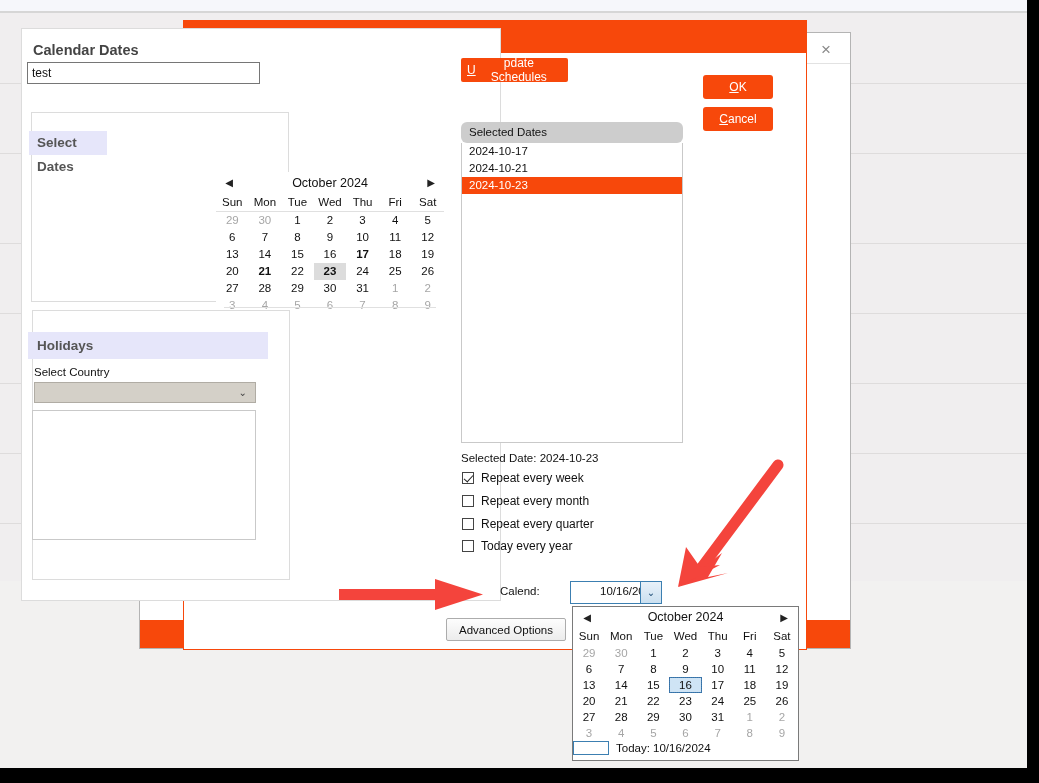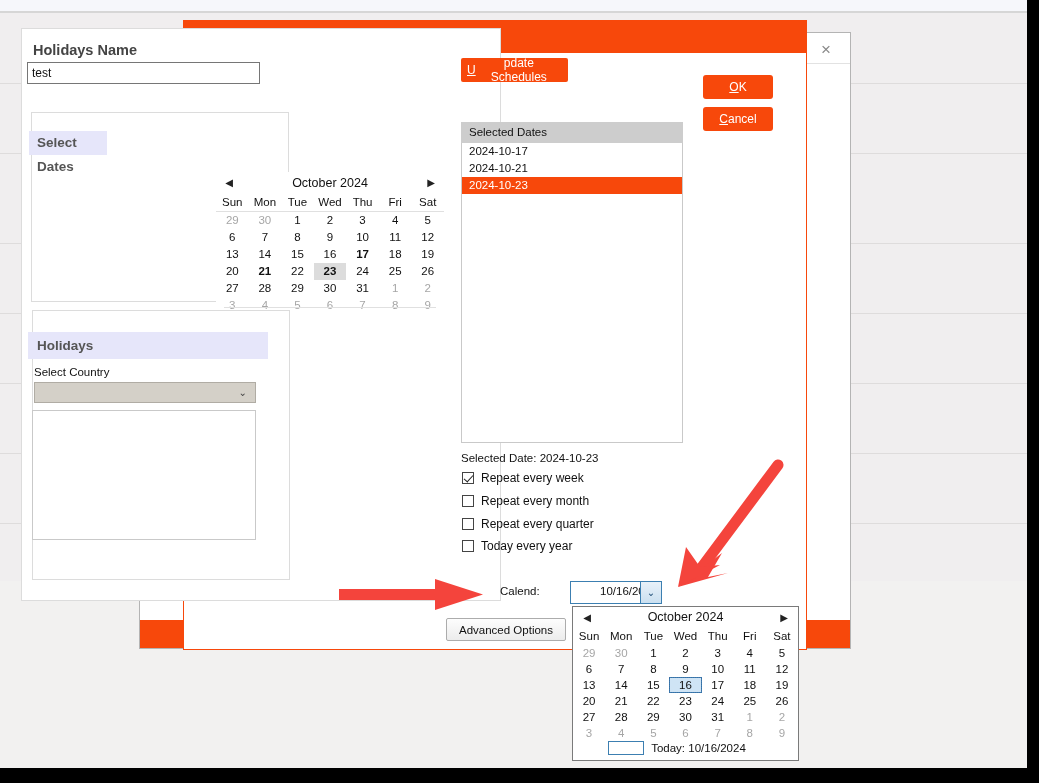--- a/index.html
+++ b/index.html
@@ -156,21 +156,21 @@
   }
   .sel-country .chev { position:absolute; right:8px; top:4px; font-size:10px; color:#444; }
   .hol-list {
     position:absolute; left:32px; top:410px; width:224px; height:130px;
     background:#ffffff; border:1px solid #c9c9c9;
   }
 
   
   .sdl-header {
     position:absolute; left:461px; top:122px; width:222px; height:21px;
-    background:#cdcdcd; color:#111; font-size:11.5px; line-height:21px; padding-left:8px;
+    background:#cdcdcd; color:#111; font-size:11.5px; line-height:21px; padding-left:8px;border-radius:6px;
   }
   .sdl-box {
     position:absolute; left:461px; top:143px; width:222px; height:300px;
     background:#ffffff; border:1px solid #c9c9c9; border-top:none;
   }
   .sdl-item { height:17px; line-height:17px; padding-left:7px; font-size:11.5px; color:#111; cursor:pointer; }
   .sdl-item.sel { background:#f7480b; color:#ffffff; }
 
   
   .lbl-seldate { position:absolute; left:461px; top:452px; font-size:11.5px; color:#111; }
@@ -218,21 +218,21 @@
   .dc-dows { display:grid; grid-template-columns:repeat(7,1fr); }
   .dc-dows div { text-align:center; font-size:11.5px; line-height:17px; }
   .dc-grid { display:grid; grid-template-columns:repeat(7,1fr); grid-auto-rows:16px; }
   .dc-grid div { text-align:center; font-size:11.5px; line-height:16px; cursor:pointer; }
   .dc-grid div.dim { color:#a6a6a6; }
   .dc-grid div.today {
     background:#cfe4f5; outline:1px dotted #3a6ea5; outline-offset:-1px;
     border:1px solid #3c7fb1; line-height:14px;
   }
   .dc-foot { position:absolute; left:0; bottom:2px; width:208px; height:20px;
-             display:flex; align-items:center; justify-content:center; gap:7px; }
+             display:flex; align-items:center; gap:7px; }
   .dc-swatch { width:36px; height:14px; border:1px solid #3c7fb1; background:#fff; }
   .dc-today-lbl { font-size:11.5px; color:#111; }
 
   
   .arrow-h { position:absolute; left:335px; top:576px; width:155px; height:36px; z-index:60; }
   .arrow-d { position:absolute; left:660px; top:455px; width:135px; height:145px; z-index:60; }
 </style>
 </head>
 <body>
 
@@ -304,21 +304,21 @@
 
   <div class="bgwin-close">×</div>
 
   <div class="dialog">
     <div class="dlg-title">Add/Edit Custom Calendar</div>
     <div class="dlg-body"></div>
   </div>
 
   <div class="main-panel"></div>
 
-  <div class="lbl-calname">Holidays Name</div>
+  <div class="lbl-calname">Calendar Dates</div>
   <input class="inp-calname" type="text" value="test" style="">
 
   <button class="btn-update"><u class="mn">U</u>pdate Schedules</button>
 
   <button class="btn-ok"><u class="mn">O</u>K</button>
   <button class="btn-cancel"><u class="mn">C</u>ancel</button>
 
   <div class="sd-group"></div>
   <div class="sd-header">Select Dates</div>
 

